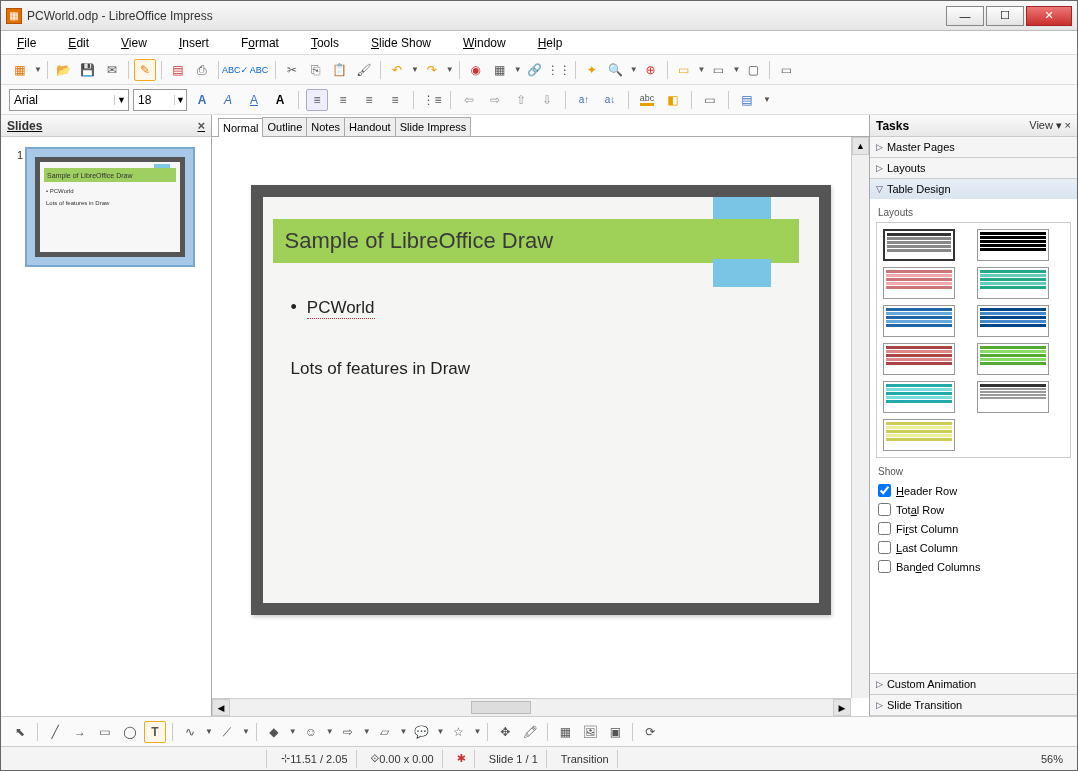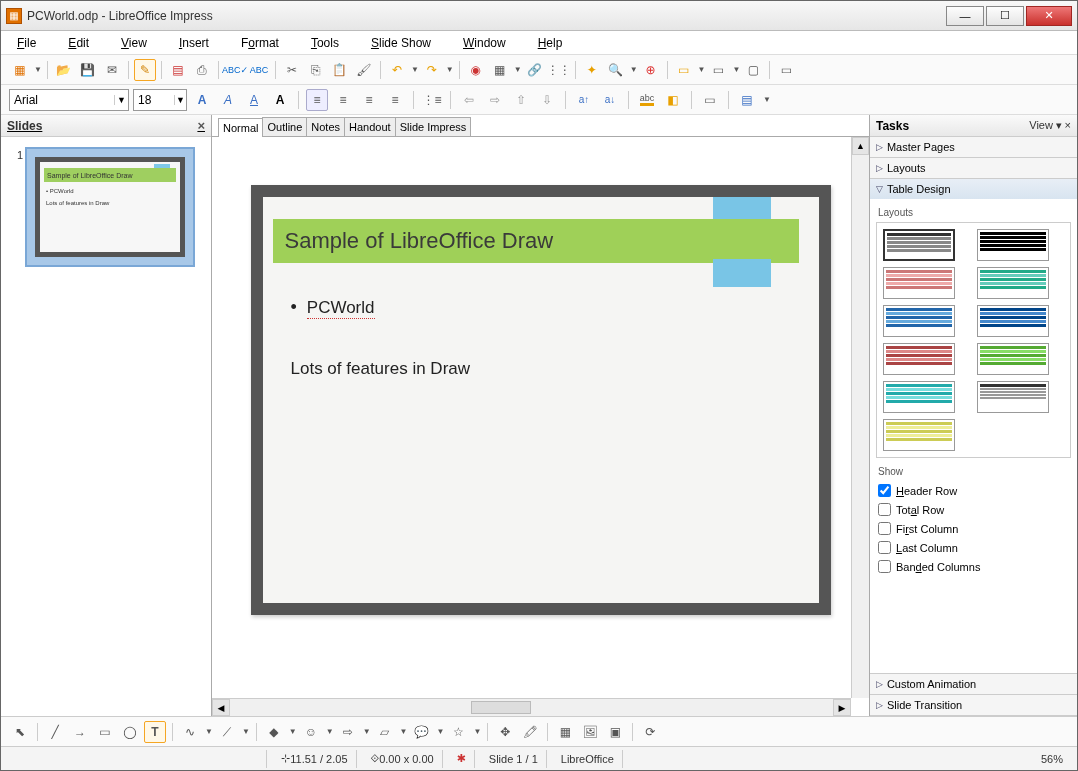--- a/index.html
+++ b/index.html
@@ -421,15 +421,15 @@
   <div class="tool-sep"></div>
   <div class="tool-btn">⟳</div>
 </div>
 
 <div class="statusbar">
   <div class="status-cell" style="width:260px"></div>
   <div class="status-cell">⊹ <span>11.51 / 2.05</span></div>
   <div class="status-cell">⟐ <span>0.00 x 0.00</span></div>
   <div class="status-cell" style="color:#c33">✱</div>
   <div class="status-cell">Slide 1 / 1</div>
-  <div class="status-cell">LibreOffice</div>
+  <div class="status-cell">Transition</div>
   <div class="status-cell">56%</div>
 </div>
 
 </body></html>

